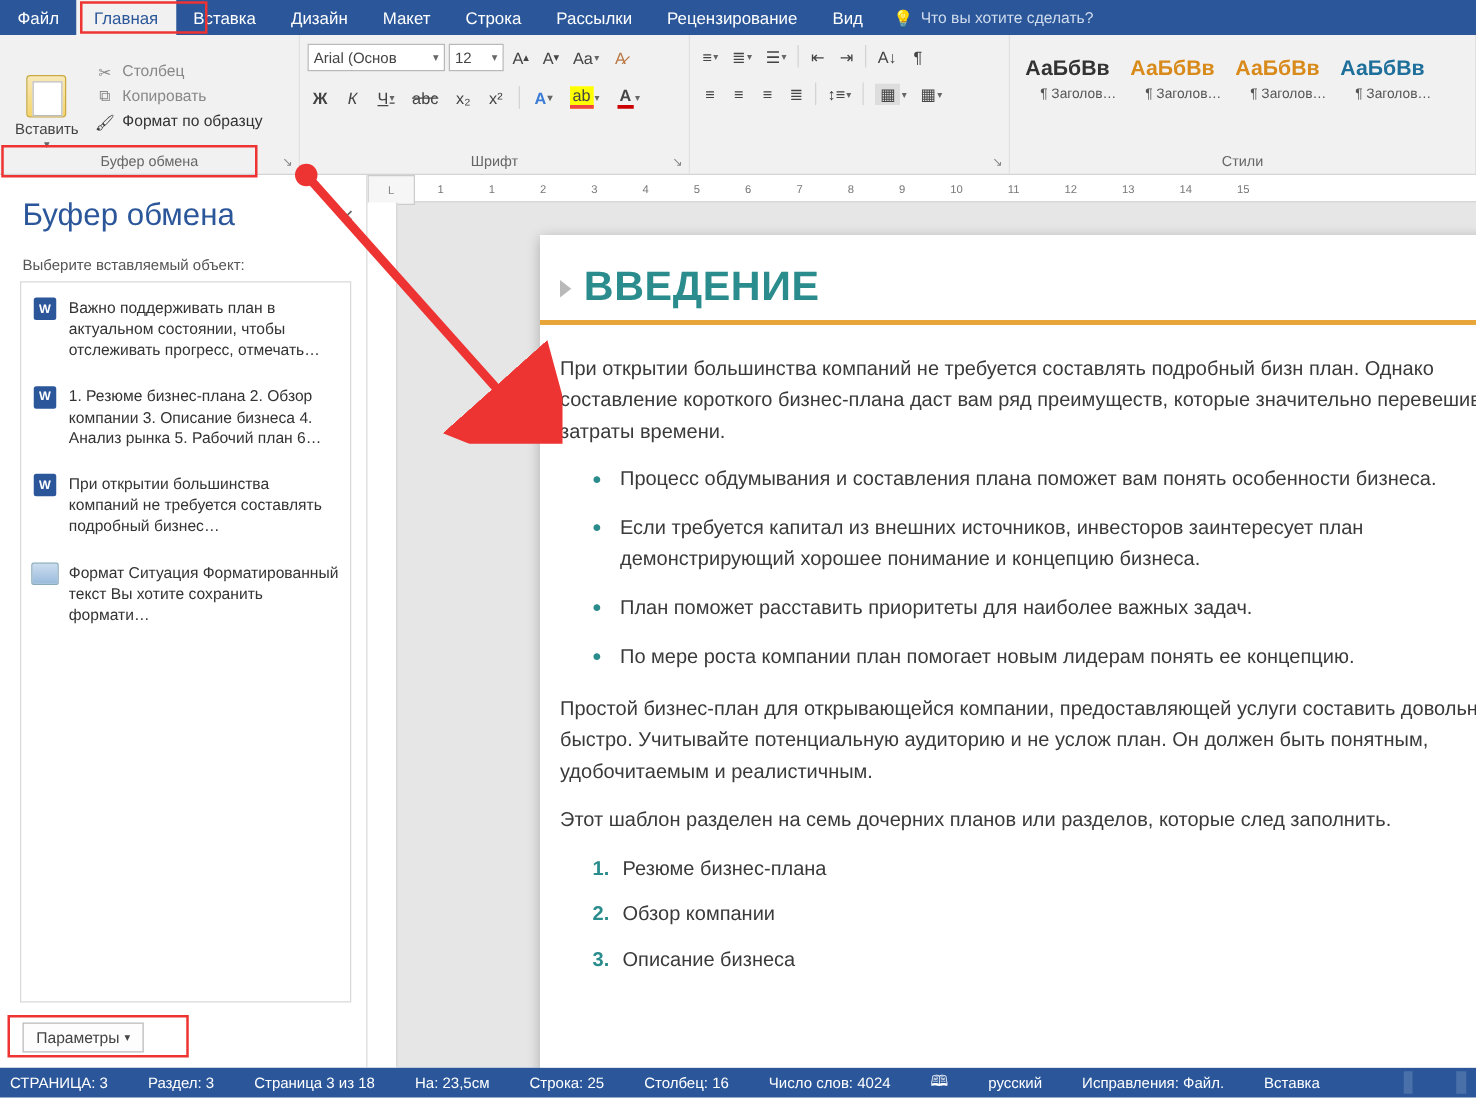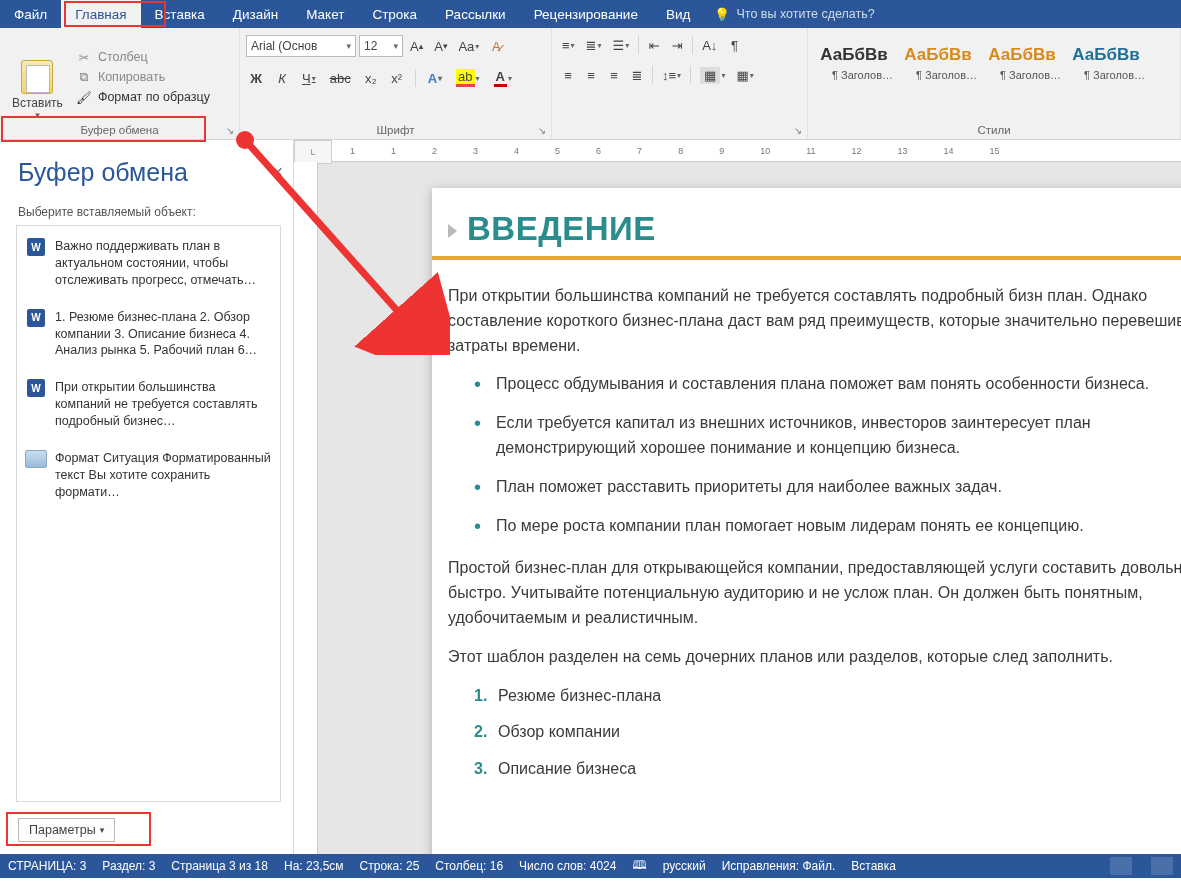--- a/index.html
+++ b/index.html
@@ -78,21 +78,21 @@
 .doc-body { padding: 0 0 0 16px; font-size: 16px; color: #3a3a3a; line-height: 1.55; }
 .doc-body p { margin-bottom: 14px; }
 .doc-body ul { list-style: none; margin: 0 0 18px 26px; }
 .doc-body ul li { position: relative; padding-left: 22px; margin-bottom: 14px; }
 .doc-body ul li::before { content: "•"; position: absolute; left: 0; color: #2a8c8c; font-size: 20px; top: -3px; }
 .doc-body ol { list-style: none; margin: 0 0 0 26px; counter-reset: item; }
 .doc-body ol li { counter-increment: item; padding-left: 24px; position: relative; margin-bottom: 12px; }
 .doc-body ol li::before { content: counter(item) "."; position: absolute; left: 0; color: #2a8c8c; font-weight: bold; }
 
 
-.statusbar { height: 24px; background: #2b579a; color: #fff; display: flex; align-items: center; font-size: 12px; padding: 0 8px; gap: 16px; }
+.statusbar { height: 24px; background: #2b579a; color: #fff; display: flex; align-items: center; font-size: 12px; padding: 0 8px; gap: 32px; }
 .statusbar .seg { white-space: nowrap; }
 .statusbar .spacer { flex: 1; }
 .statusbar .viewbtn { width: 22px; height: 18px; background: rgba(255,255,255,0.15); margin-left: 3px; cursor: pointer; }
 
 
 .arrow-svg { position: absolute; z-index: 60; pointer-events: none; }
 
 .word-icon{width:18px;height:18px;background:#2b579a;display:inline-flex;align-items:center;justify-content:center;color:#fff;font-size:10px;font-weight:bold;border-radius:2px;}
 .fmt-icon{width:22px;height:18px;background:linear-gradient(#cde,#9bd);border:1px solid #8ab;border-radius:2px;}
 </style>

